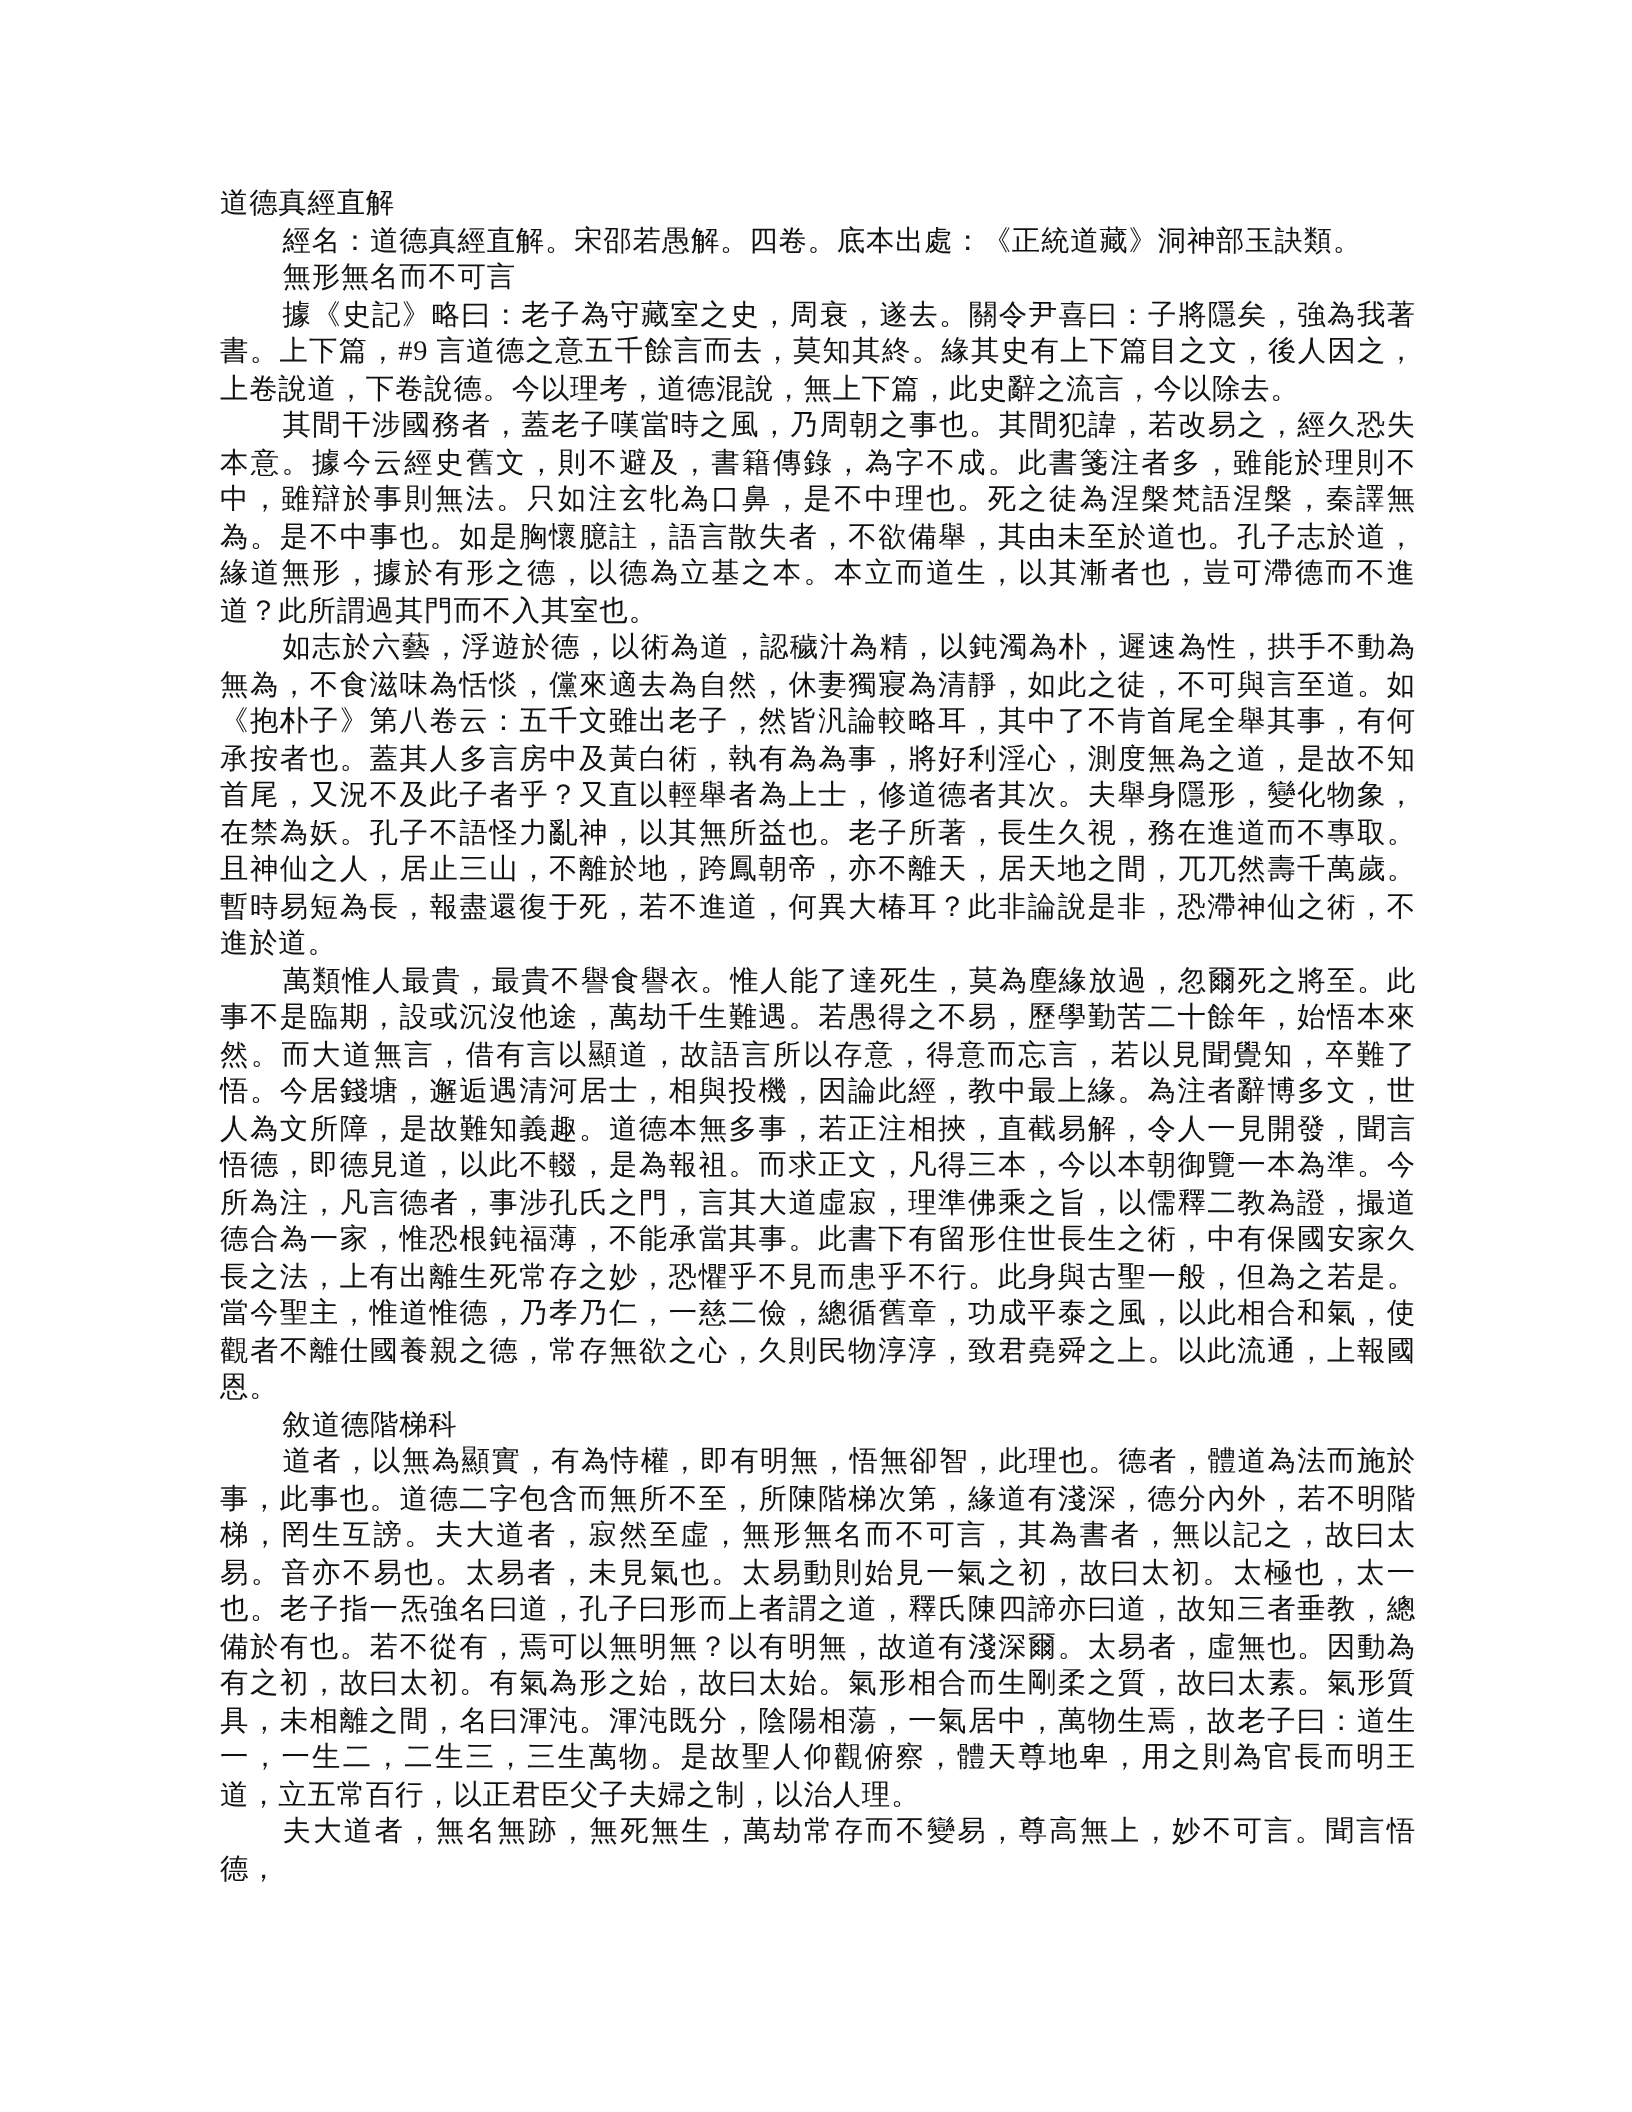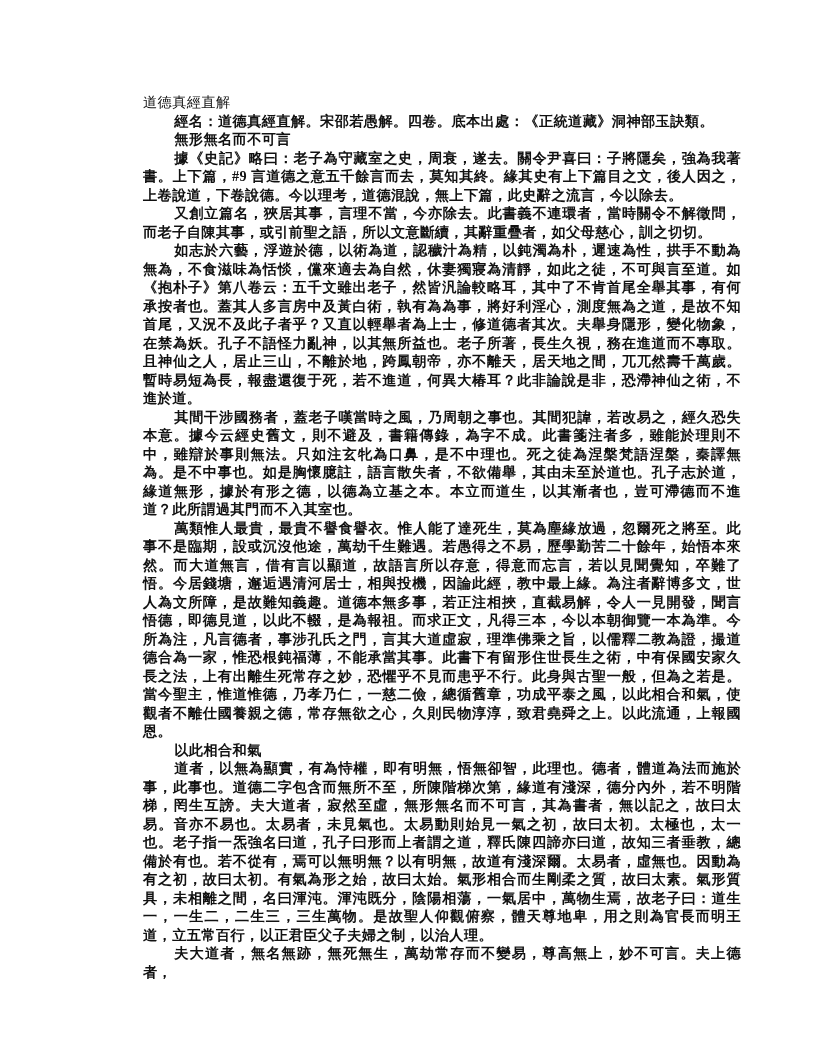--- a/index.html
+++ b/index.html
@@ -6,54 +6,51 @@
     margin: 0;
     padding: 0;
     background: #ffffff;
   }
   .page {
     position: relative;
     width: 750px;
     height: 1056px;
     background: #ffffff;
     overflow: hidden;
-    margin-left: 33px;
   }
   .textblock {
     position: absolute;
     left: 110px;
     top: 93px;
     width: 598px;
     color: #111111;
     font-family: "Liberation Serif", "DejaVu Serif", serif;
     font-size: 14.2px;
     line-height: 18.5px;
     text-align: justify;
     text-justify: inter-character;
     letter-spacing: 0.4px;
   }
   .textblock p {
     margin: 0;
     padding: 0;
   }
   .indent {
     text-indent: 2.2em;
-    font-weight: bold;
   }
 </style>
 </head>
 <body>
 
 <div class="page">
   <div class="textblock">
     <p>道德真經直解</p>
     <p class="indent">經名：道德真經直解。宋邵若愚解。四卷。底本出處：《正統道藏》洞神部玉訣類。</p>
     <p class="indent">無形無名而不可言</p>
     <p class="indent">據《史記》略曰：老子為守藏室之史，周衰，遂去。關令尹喜曰：子將隱矣，強為我著書。上下篇，#9 言道德之意五千餘言而去，莫知其終。緣其史有上下篇目之文，後人因之，上卷說道，下卷說德。今以理考，道德混說，無上下篇，此史辭之流言，今以除去。</p>
-    <p class="indent">又創立篇名，狹居其事，言理不當，今亦除去。此書義不連環者，當時關令不解徵問，而老子自陳其事，或引前聖之語，所以文意斷續，其辭重疊者，如父母慈心，訓之切切。</p>
+    <p class="indent">其間干涉國務者，蓋老子嘆當時之風，乃周朝之事也。其間犯諱，若改易之，經久恐失本意。據今云經史舊文，則不避及，書籍傳錄，為字不成。此書箋注者多，雖能於理則不中，雖辯於事則無法。只如注玄牝為口鼻，是不中理也。死之徒為涅槃梵語涅槃，秦譯無為。是不中事也。如是胸懷臆註，語言散失者，不欲備舉，其由未至於道也。孔子志於道，緣道無形，據於有形之德，以德為立基之本。本立而道生，以其漸者也，豈可滯德而不進道？此所謂過其門而不入其室也。</p>
     <p class="indent">如志於六藝，浮遊於德，以術為道，認穢汁為精，以鈍濁為朴，遲速為性，拱手不動為無為，不食滋味為恬惔，儻來適去為自然，休妻獨寢為清靜，如此之徒，不可與言至道。如《抱朴子》第八卷云：五千文雖出老子，然皆汎論較略耳，其中了不肯首尾全舉其事，有何承按者也。蓋其人多言房中及黃白術，執有為為事，將好利淫心，測度無為之道，是故不知首尾，又況不及此子者乎？又直以輕舉者為上士，修道德者其次。夫舉身隱形，變化物象，在禁為妖。孔子不語怪力亂神，以其無所益也。老子所著，長生久視，務在進道而不專取。且神仙之人，居止三山，不離於地，跨鳳朝帝，亦不離天，居天地之間，兀兀然壽千萬歲。暫時易短為長，報盡還復于死，若不進道，何異大椿耳？此非論說是非，恐滯神仙之術，不進於道。</p>
-    <p class="indent">其間干涉國務者，蓋老子嘆當時之風，乃周朝之事也。其間犯諱，若改易之，經久恐失本意。據今云經史舊文，則不避及，書籍傳錄，為字不成。此書箋注者多，雖能於理則不中，雖辯於事則無法。只如注玄牝為口鼻，是不中理也。死之徒為涅槃梵語涅槃，秦譯無為。是不中事也。如是胸懷臆註，語言散失者，不欲備舉，其由未至於道也。孔子志於道，緣道無形，據於有形之德，以德為立基之本。本立而道生，以其漸者也，豈可滯德而不進道？此所謂過其門而不入其室也。</p>
     <p class="indent">萬類惟人最貴，最貴不譽食譽衣。惟人能了達死生，莫為塵緣放過，忽爾死之將至。此事不是臨期，設或沉沒他途，萬劫千生難遇。若愚得之不易，歷學勤苦二十餘年，始悟本來然。而大道無言，借有言以顯道，故語言所以存意，得意而忘言，若以見聞覺知，卒難了悟。今居錢塘，邂逅遇清河居士，相與投機，因論此經，教中最上緣。為注者辭博多文，世人為文所障，是故難知義趣。道德本無多事，若正注相挾，直截易解，令人一見開發，聞言悟德，即德見道，以此不輟，是為報祖。而求正文，凡得三本，今以本朝御覽一本為準。今所為注，凡言德者，事涉孔氏之門，言其大道虛寂，理準佛乘之旨，以儒釋二教為證，撮道德合為一家，惟恐根鈍福薄，不能承當其事。此書下有留形住世長生之術，中有保國安家久長之法，上有出離生死常存之妙，恐懼乎不見而患乎不行。此身與古聖一般，但為之若是。當今聖主，惟道惟德，乃孝乃仁，一慈二儉，總循舊章，功成平泰之風，以此相合和氣，使觀者不離仕國養親之德，常存無欲之心，久則民物淳淳，致君堯舜之上。以此流通，上報國恩。</p>
-    <p class="indent">以此相合和氣</p>
+    <p class="indent">敘道德階梯科</p>
     <p class="indent">道者，以無為顯實，有為恃權，即有明無，悟無卻智，此理也。德者，體道為法而施於事，此事也。道德二字包含而無所不至，所陳階梯次第，緣道有淺深，德分內外，若不明階梯，罔生互謗。夫大道者，寂然至虛，無形無名而不可言，其為書者，無以記之，故曰太易。音亦不易也。太易者，未見氣也。太易動則始見一氣之初，故曰太初。太極也，太一也。老子指一炁強名曰道，孔子曰形而上者謂之道，釋氏陳四諦亦曰道，故知三者垂教，總備於有也。若不從有，焉可以無明無？以有明無，故道有淺深爾。太易者，虛無也。因動為有之初，故曰太初。有氣為形之始，故曰太始。氣形相合而生剛柔之質，故曰太素。氣形質具，未相離之間，名曰渾沌。渾沌既分，陰陽相蕩，一氣居中，萬物生焉，故老子曰：道生一，一生二，二生三，三生萬物。是故聖人仰觀俯察，體天尊地卑，用之則為官長而明王道，立五常百行，以正君臣父子夫婦之制，以治人理。</p>
-    <p class="indent">夫大道者，無名無跡，無死無生，萬劫常存而不變易，尊高無上，妙不可言。夫上德者，</p>
+    <p class="indent">夫大道者，無名無跡，無死無生，萬劫常存而不變易，尊高無上，妙不可言。聞言悟德，</p>
   </div>
 </div>
 
 </body></html>

